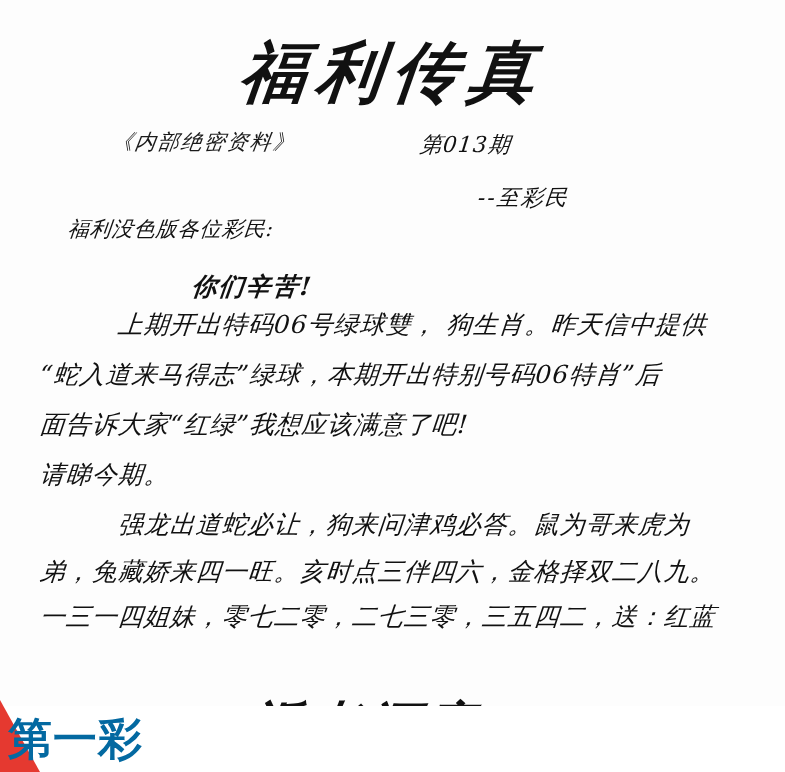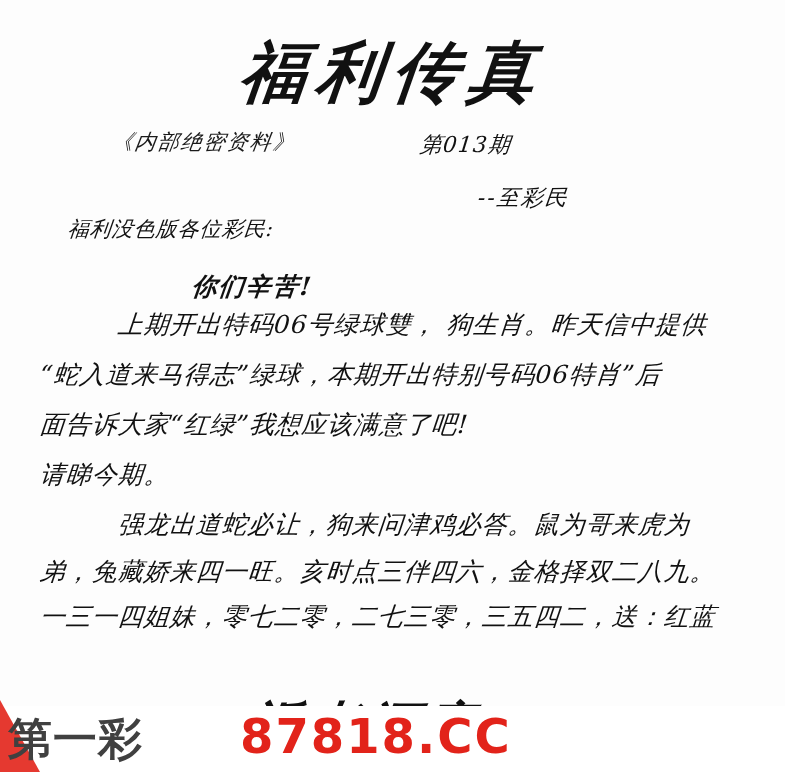--- a/index.html
+++ b/index.html
@@ -124,21 +124,21 @@
     width: 785px;
     height: 66px;
     background: #ffffff;
   }
   .brand-left {
     position: absolute;
     left: 8px;
     top: 710px;
     font-size: 44px;
     font-weight: 700;
-    color: #404040;
+    color: #0369a1;
     font-family: "DejaVu Sans", sans-serif;
     letter-spacing: 1px;
   }
   .brand-right {
     position: absolute;
     left: 240px;
     top: 708px;
     font-size: 48px;
     font-weight: 700;
     color: #e2231a;
@@ -179,15 +179,14 @@
   <div class="body-line l4">请睇今期。</div>
   <div class="body-line l5 indent">强龙出道蛇必让，狗来问津鸡必答。鼠为哥来虎为</div>
   <div class="body-line l6">弟，兔藏娇来四一旺。亥时点三伴四六，金格择双二八九。</div>
   <div class="body-line l7">一三一四姐妹，零七二零，二七三零，三五四二，送：红蓝</div>
 
   <div class="footer-phrase">返老还童</div>
 
   <div class="brand-bar"></div>
   <div class="corner"></div>
   <div class="brand-left">第一彩</div>
-  <div class="brand-right">87818.CC</div>
 
 </div>
 
 </body></html>

